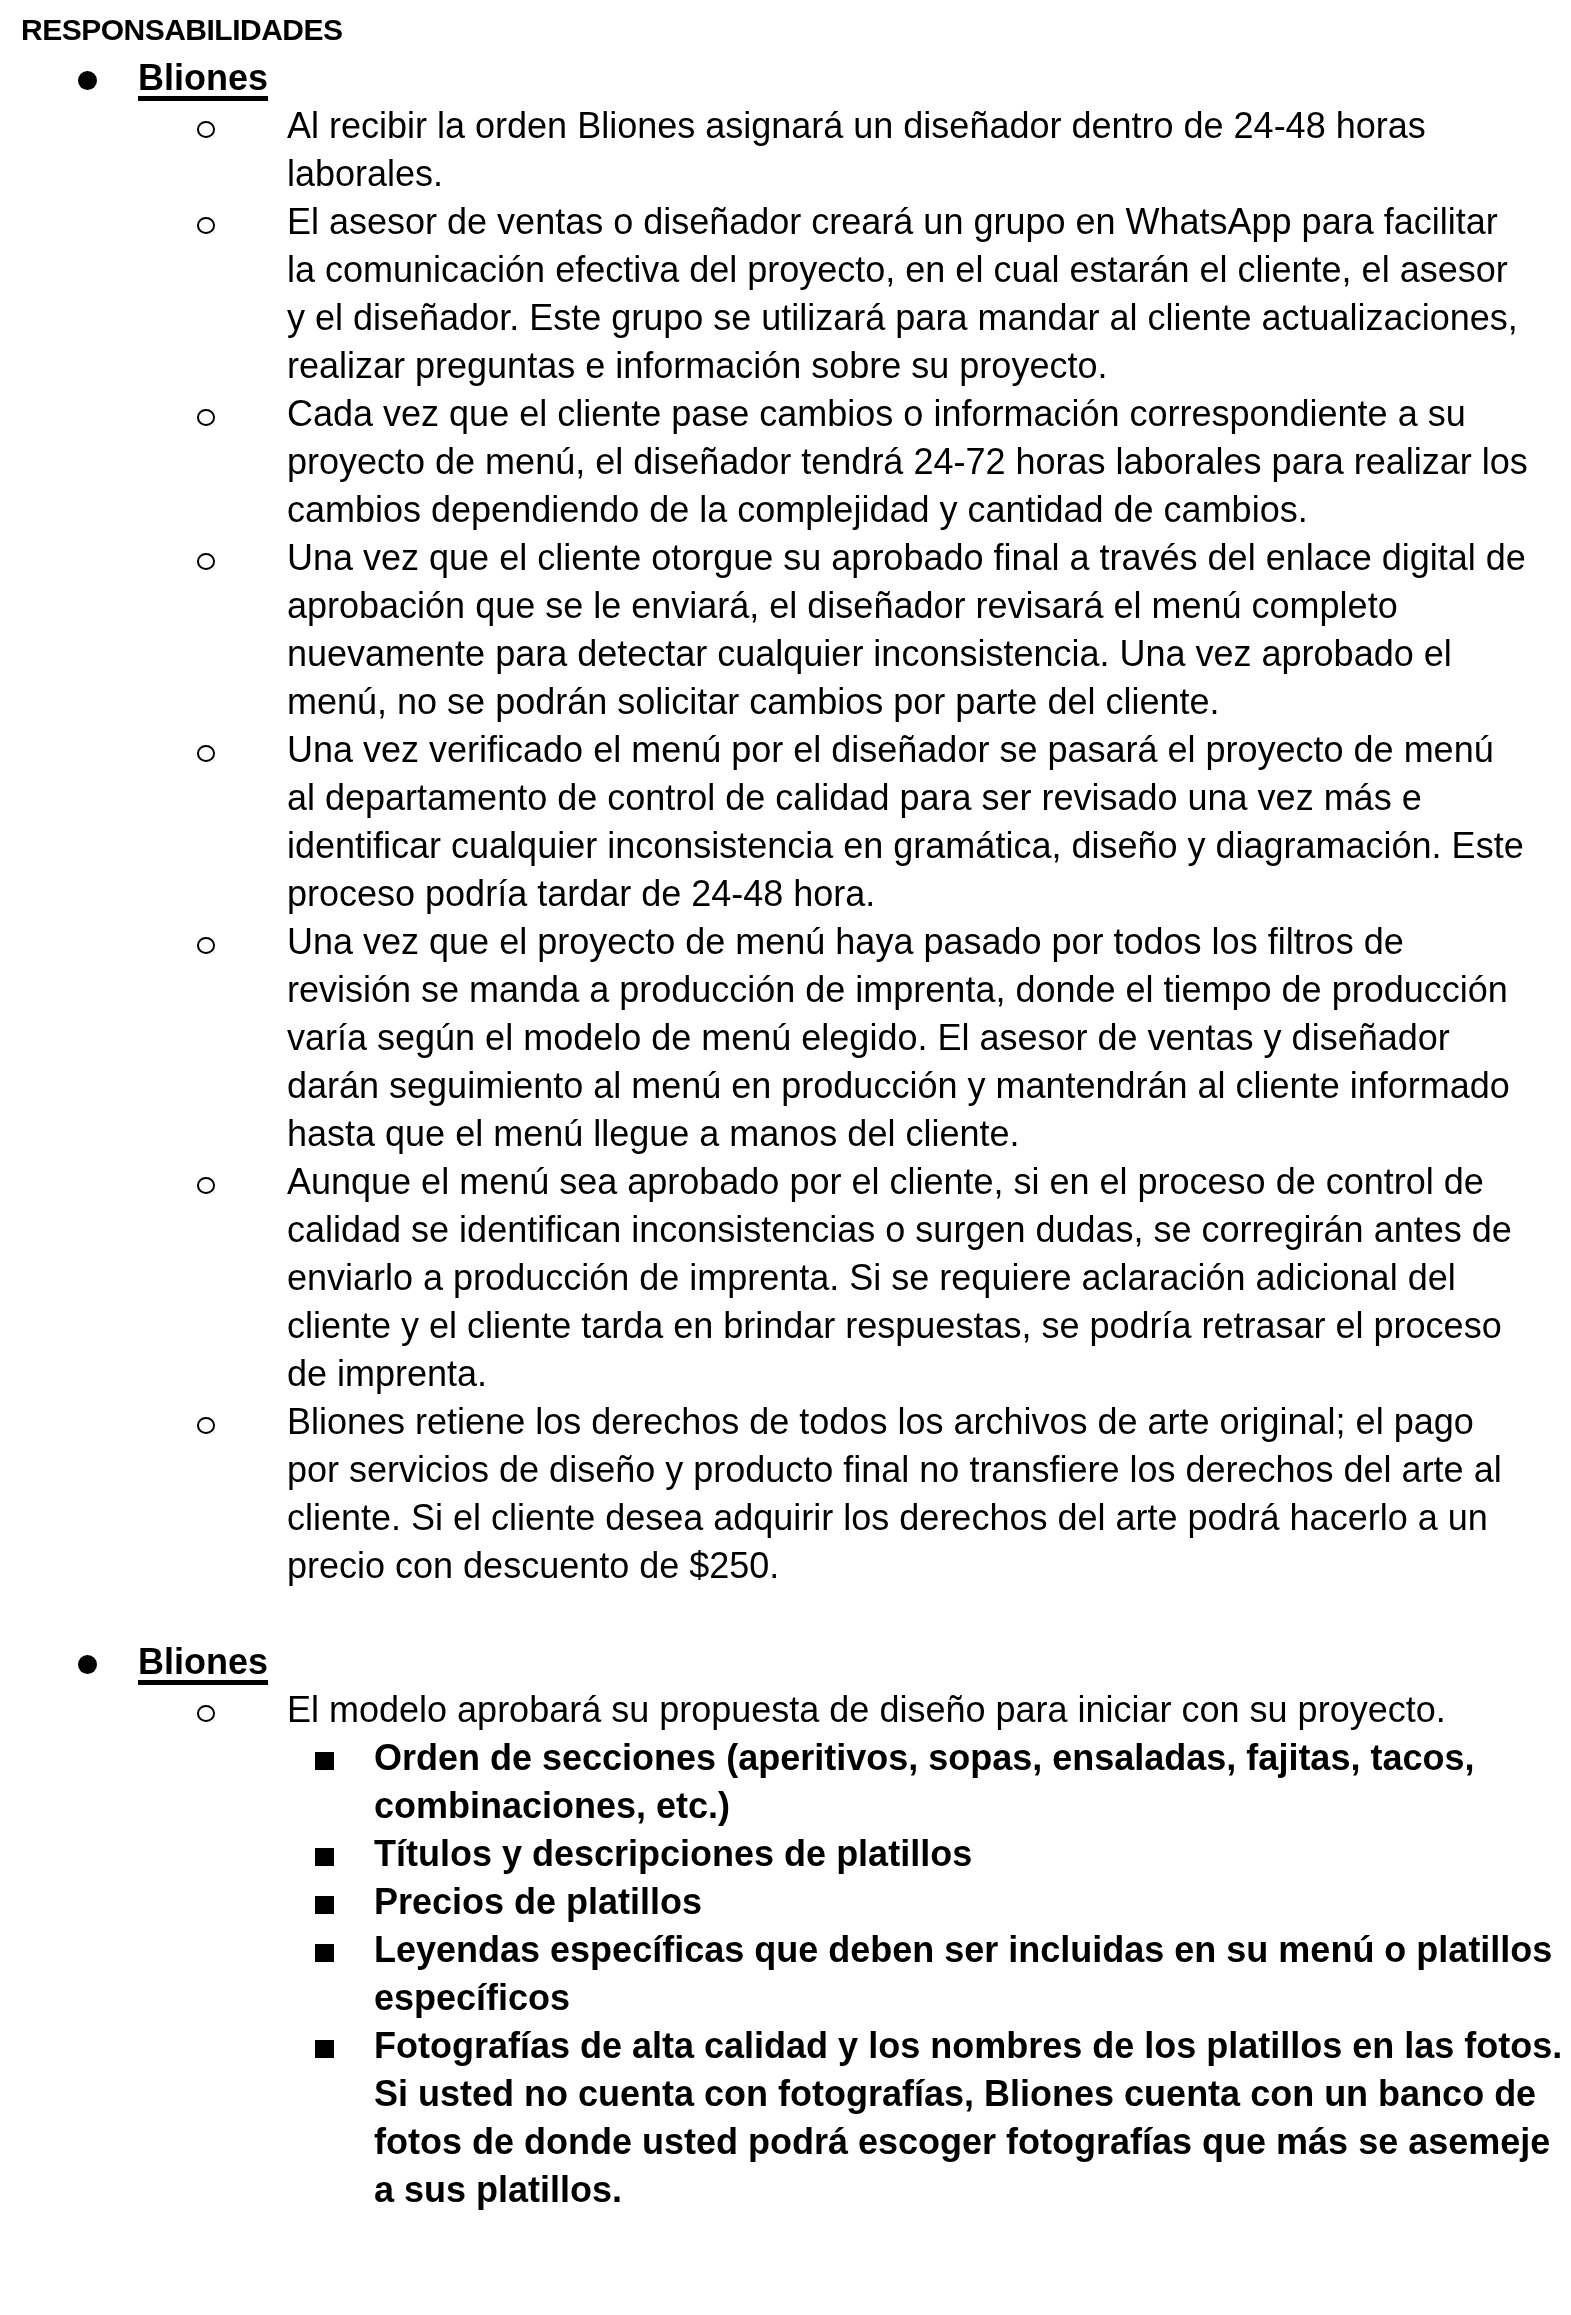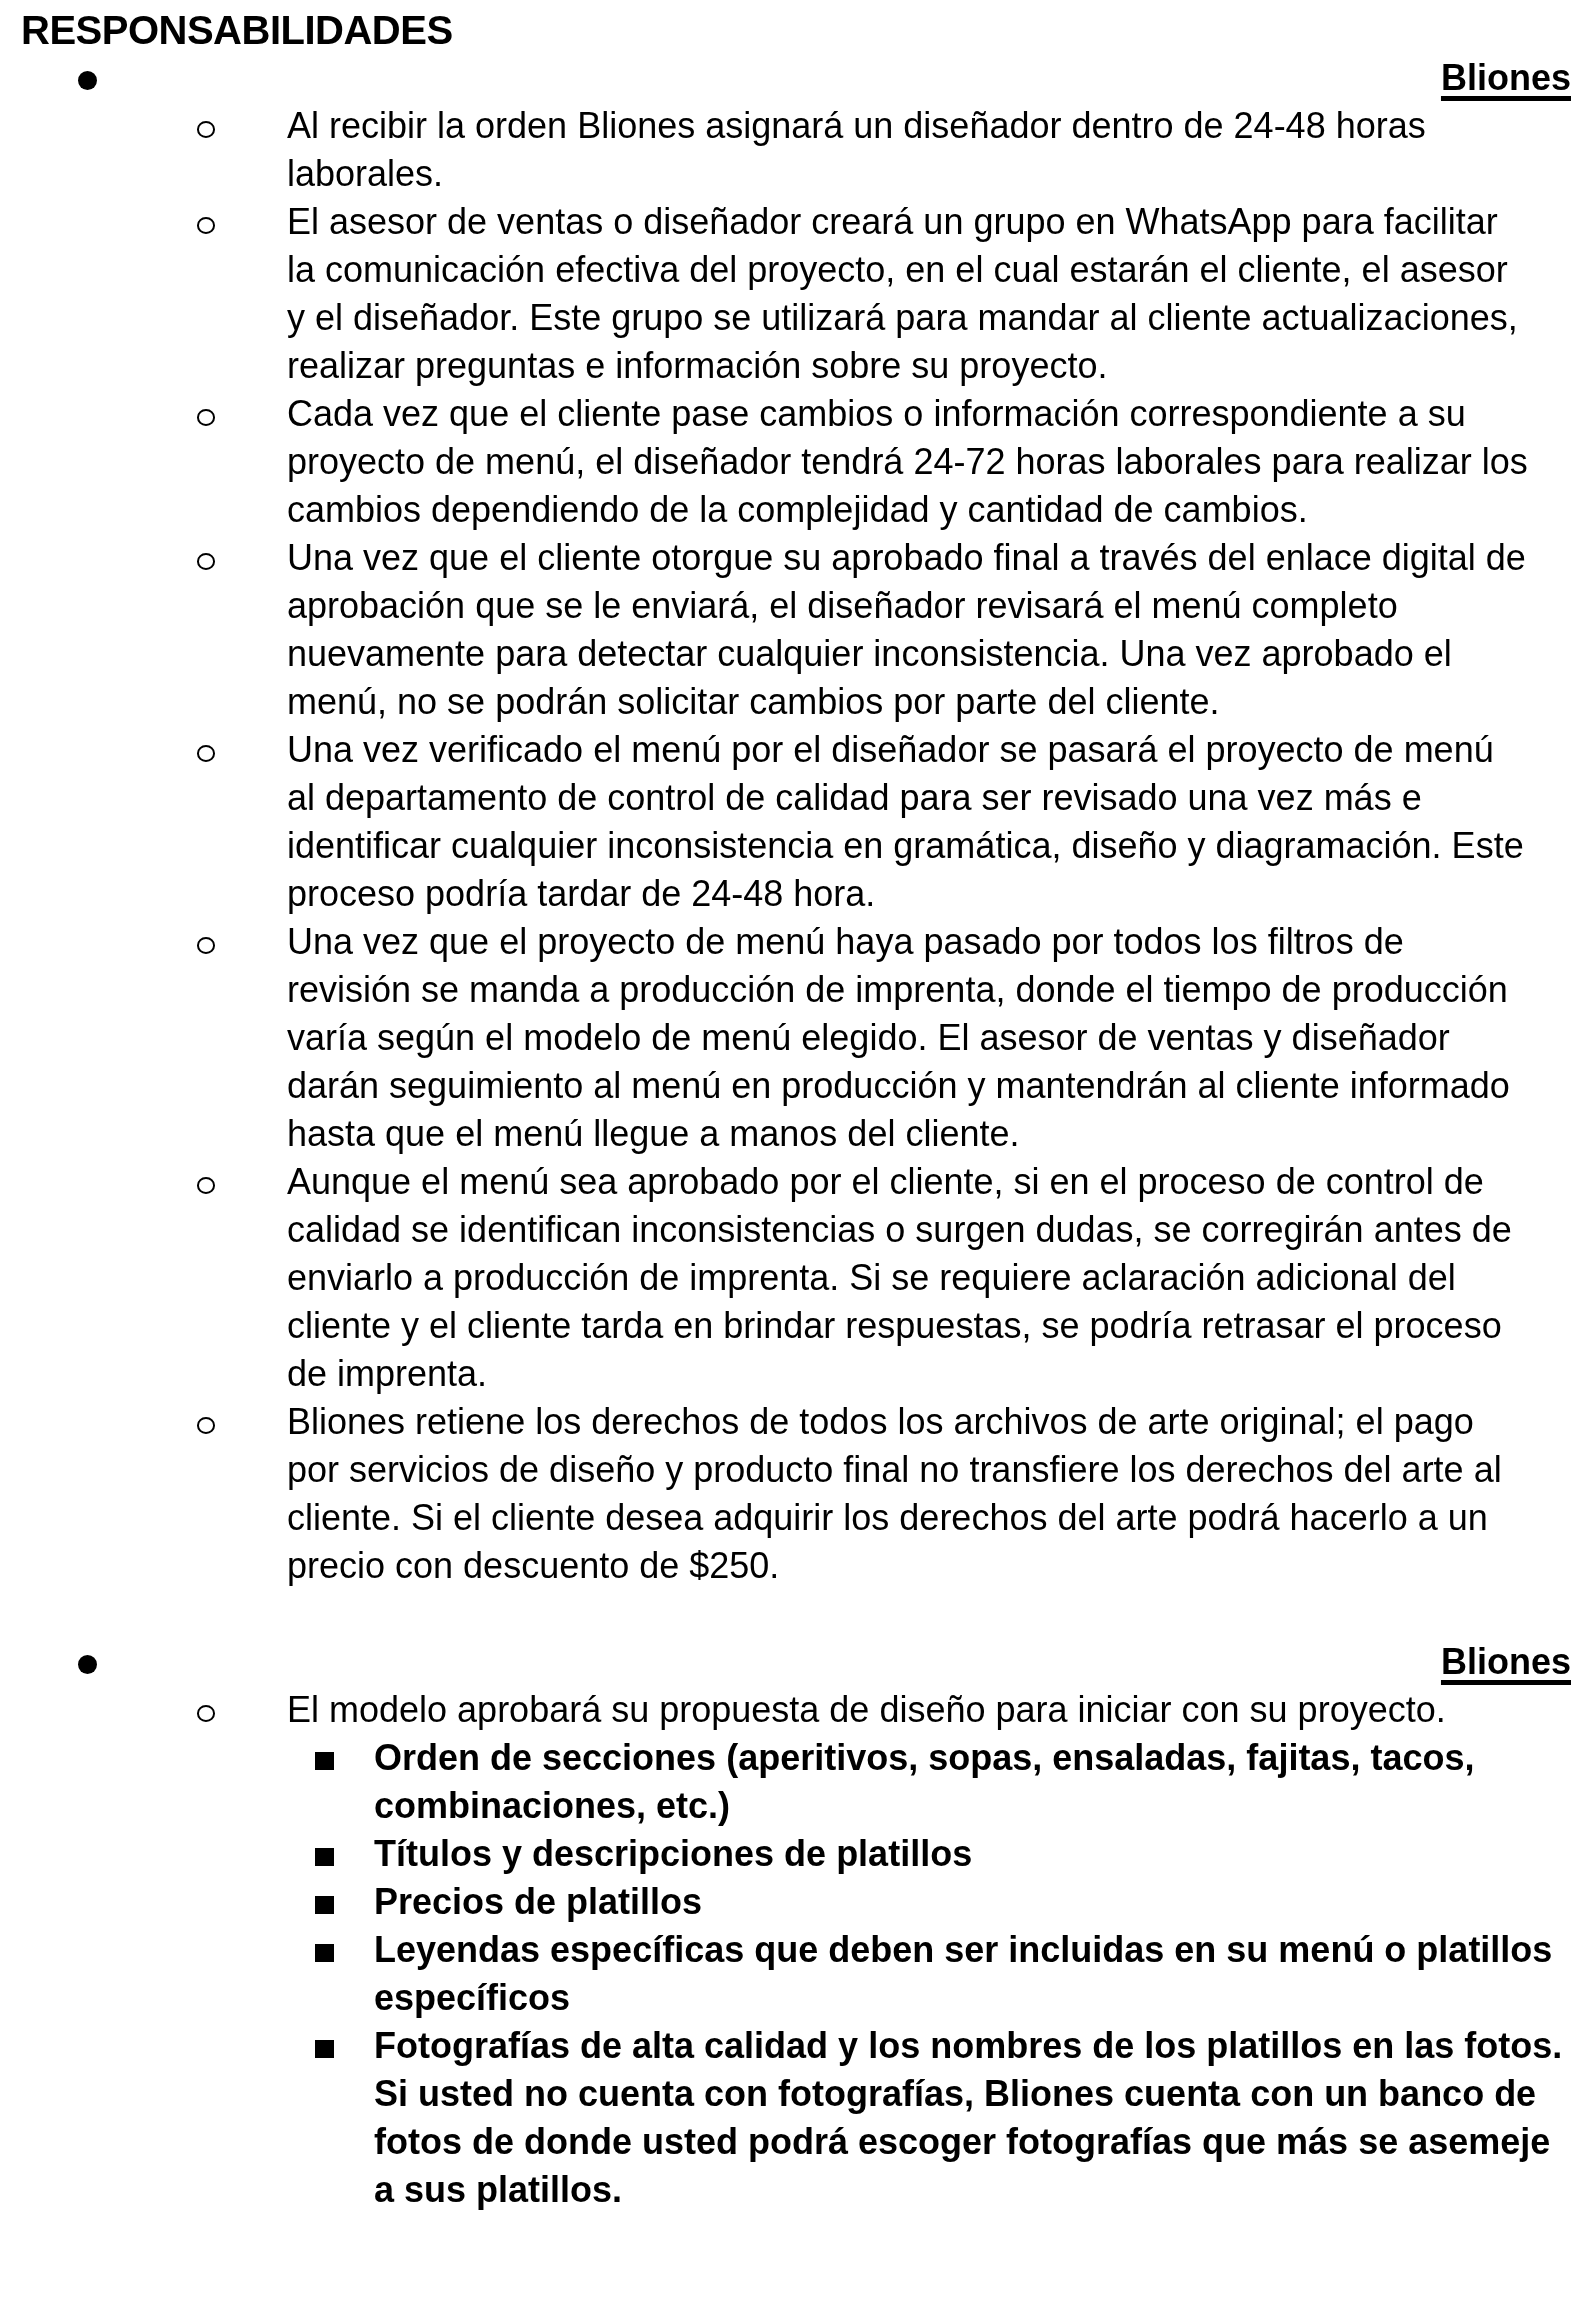--- a/index.html
+++ b/index.html
@@ -11,26 +11,26 @@
     color:#000000;
     font-family:"Liberation Sans", sans-serif;
     font-size:36px;
     line-height:48px;
     padding-top:6.3px;
     box-sizing:border-box;
     overflow:hidden;
   }
   .title {
     margin-left:21px;
-    font-size:40px;
+    font-size:30px;
     font-weight:bold;
     line-height:48px;
     letter-spacing:-0.5px;
   }
-  .h-item { position:relative; padding-left:138px;text-align:right; }
+  .h-item { position:relative; padding-left:138px; }
   .h-label {
     display:inline-block;
     font-weight:bold;
     text-decoration:underline;
     text-decoration-thickness:4.5px;
     text-underline-offset:6.3px;
   }
   .bullet-filled {
     position:absolute; left:78px; top:16.3px;
     width:19px; height:19px; background:#000; border-radius:50%;

